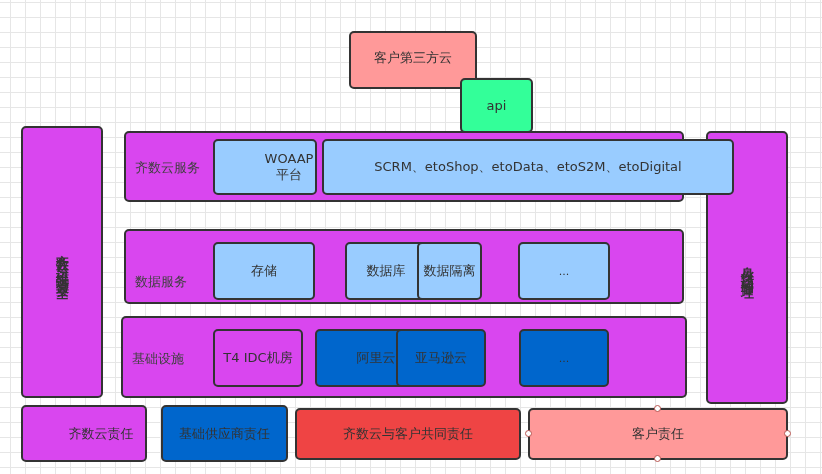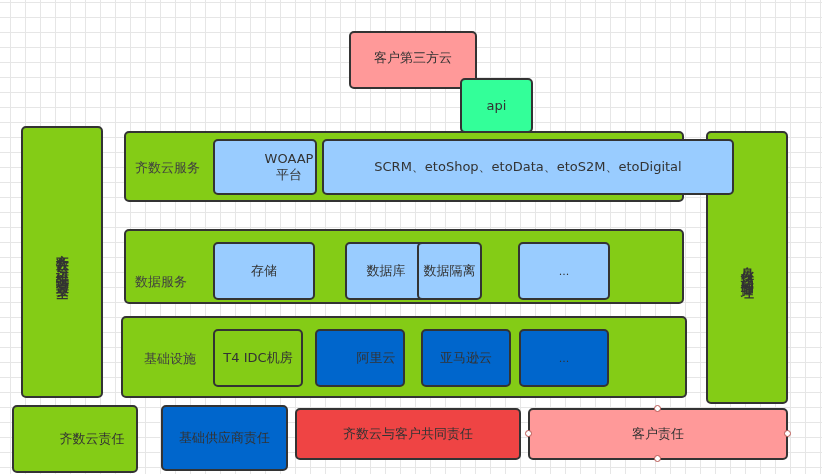--- a/index.html
+++ b/index.html
@@ -13,21 +13,21 @@
     background-position: 10px 2px;
     font-family: "DejaVu Sans", "Liberation Sans", sans-serif;
     color: #333333;
   }
   .box {
     position: absolute; box-sizing: border-box;
     border: 2px solid #333333; border-radius: 5px;
     display: flex; align-items: center; justify-content: center;
     font-size: 13px; color: #333333; text-align: center;
   }
-  .blue { background: #84cc16; }
+  .blue { background: #d946ef; }
   .light { background: #99ccff; }
   .dark { background: #0066cc; }
   .green { background: #33ff99; }
   .mint { background: #ef4444; }
   .pink { background: #ff9999; }
   .row-label {
     position: absolute; font-size: 13px; color: #404040; white-space: nowrap;
   }
   .vert {
     writing-mode: vertical-rl; text-orientation: upright;
@@ -77,38 +77,38 @@
 </div>
 <div class="box light" style="left:417px; top:242px; width:65px; height:58px;">
   <span>数据隔离</span>
 </div>
 <div class="box light" style="left:518px; top:242px; width:92px; height:58px;">
   <span style="font-size:11px;">...</span>
 </div>
 
 <div class="box blue" style="left:121px; top:316px; width:566px; height:82px; display:block;">
 </div>
-<span class="row-label" style="left:132px; top:350px;margin-left:12px;">基础设施</span>
+<span class="row-label" style="left:132px; top:350px;">基础设施</span>
 <div class="box blue" style="left:213px; top:329px; width:90px; height:58px;">
   <span>T4 IDC机房</span>
 </div>
 <div class="box dark" style="left:315px; top:329px; width:90px; height:58px;padding-left:32px;">
   <span>阿里云</span>
 </div>
-<div class="box dark" style="left:421px; top:329px; width:90px; height:58px;">
+<div class="box dark" style="left:396px; top:329px; width:90px; height:58px;">
   <span>亚马逊云</span>
 </div>
 <div class="box dark" style="left:519px; top:329px; width:90px; height:58px;">
   <span style="font-size:11px;">...</span>
 </div>
 
-<div class="box blue" style="left:12px; top:405px; width:126px; height:68px;padding-left:34px;">
+<div class="box blue" style="left:21px; top:405px; width:126px; height:57px;padding-left:34px;">
   <span>齐数云责任</span>
 </div>
-<div class="box dark" style="left:161px; top:405px; width:127px; height:66px;">
+<div class="box dark" style="left:161px; top:405px; width:127px; height:57px;">
   <span>基础供应商责任</span>
 </div>
 <div class="box mint" style="left:295px; top:408px; width:226px; height:52px;">
   <span>齐数云与客户共同责任</span>
 </div>
 <div class="box pink" style="left:528px; top:408px; width:260px; height:52px;">
   <span>客户责任</span>
 </div>
 
 <div class="handle" style="left:654px; top:405px;"></div>

